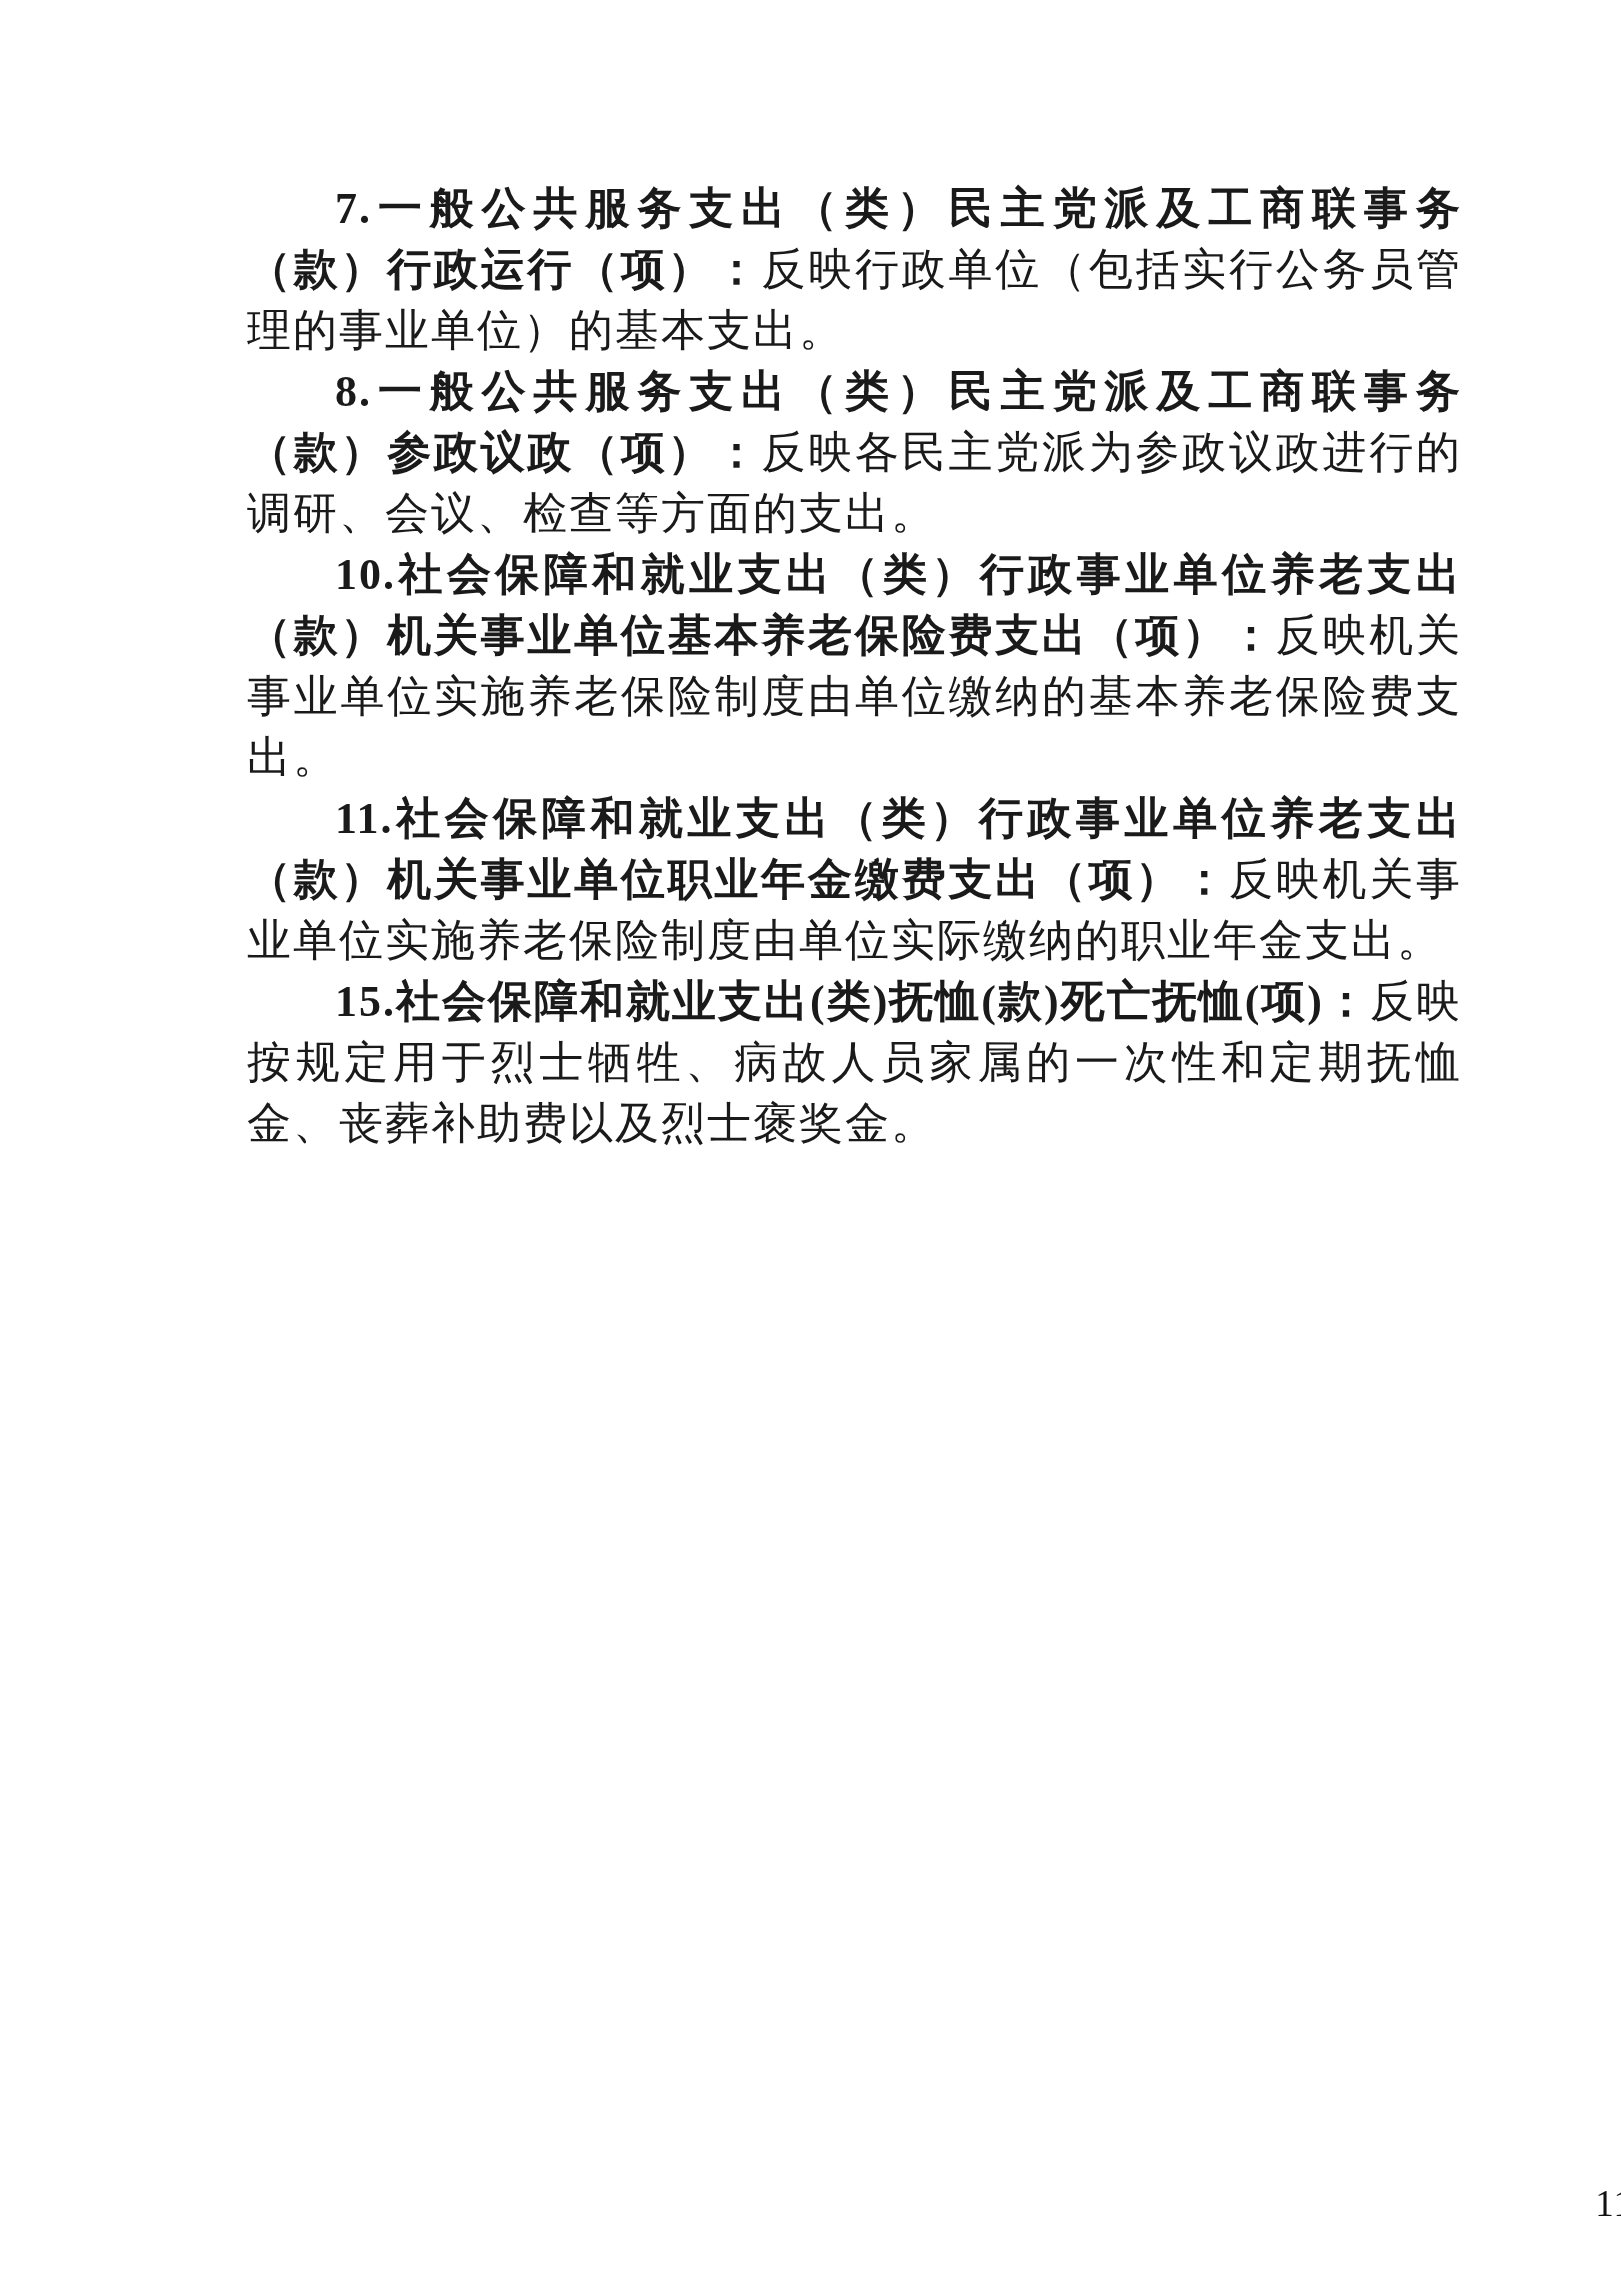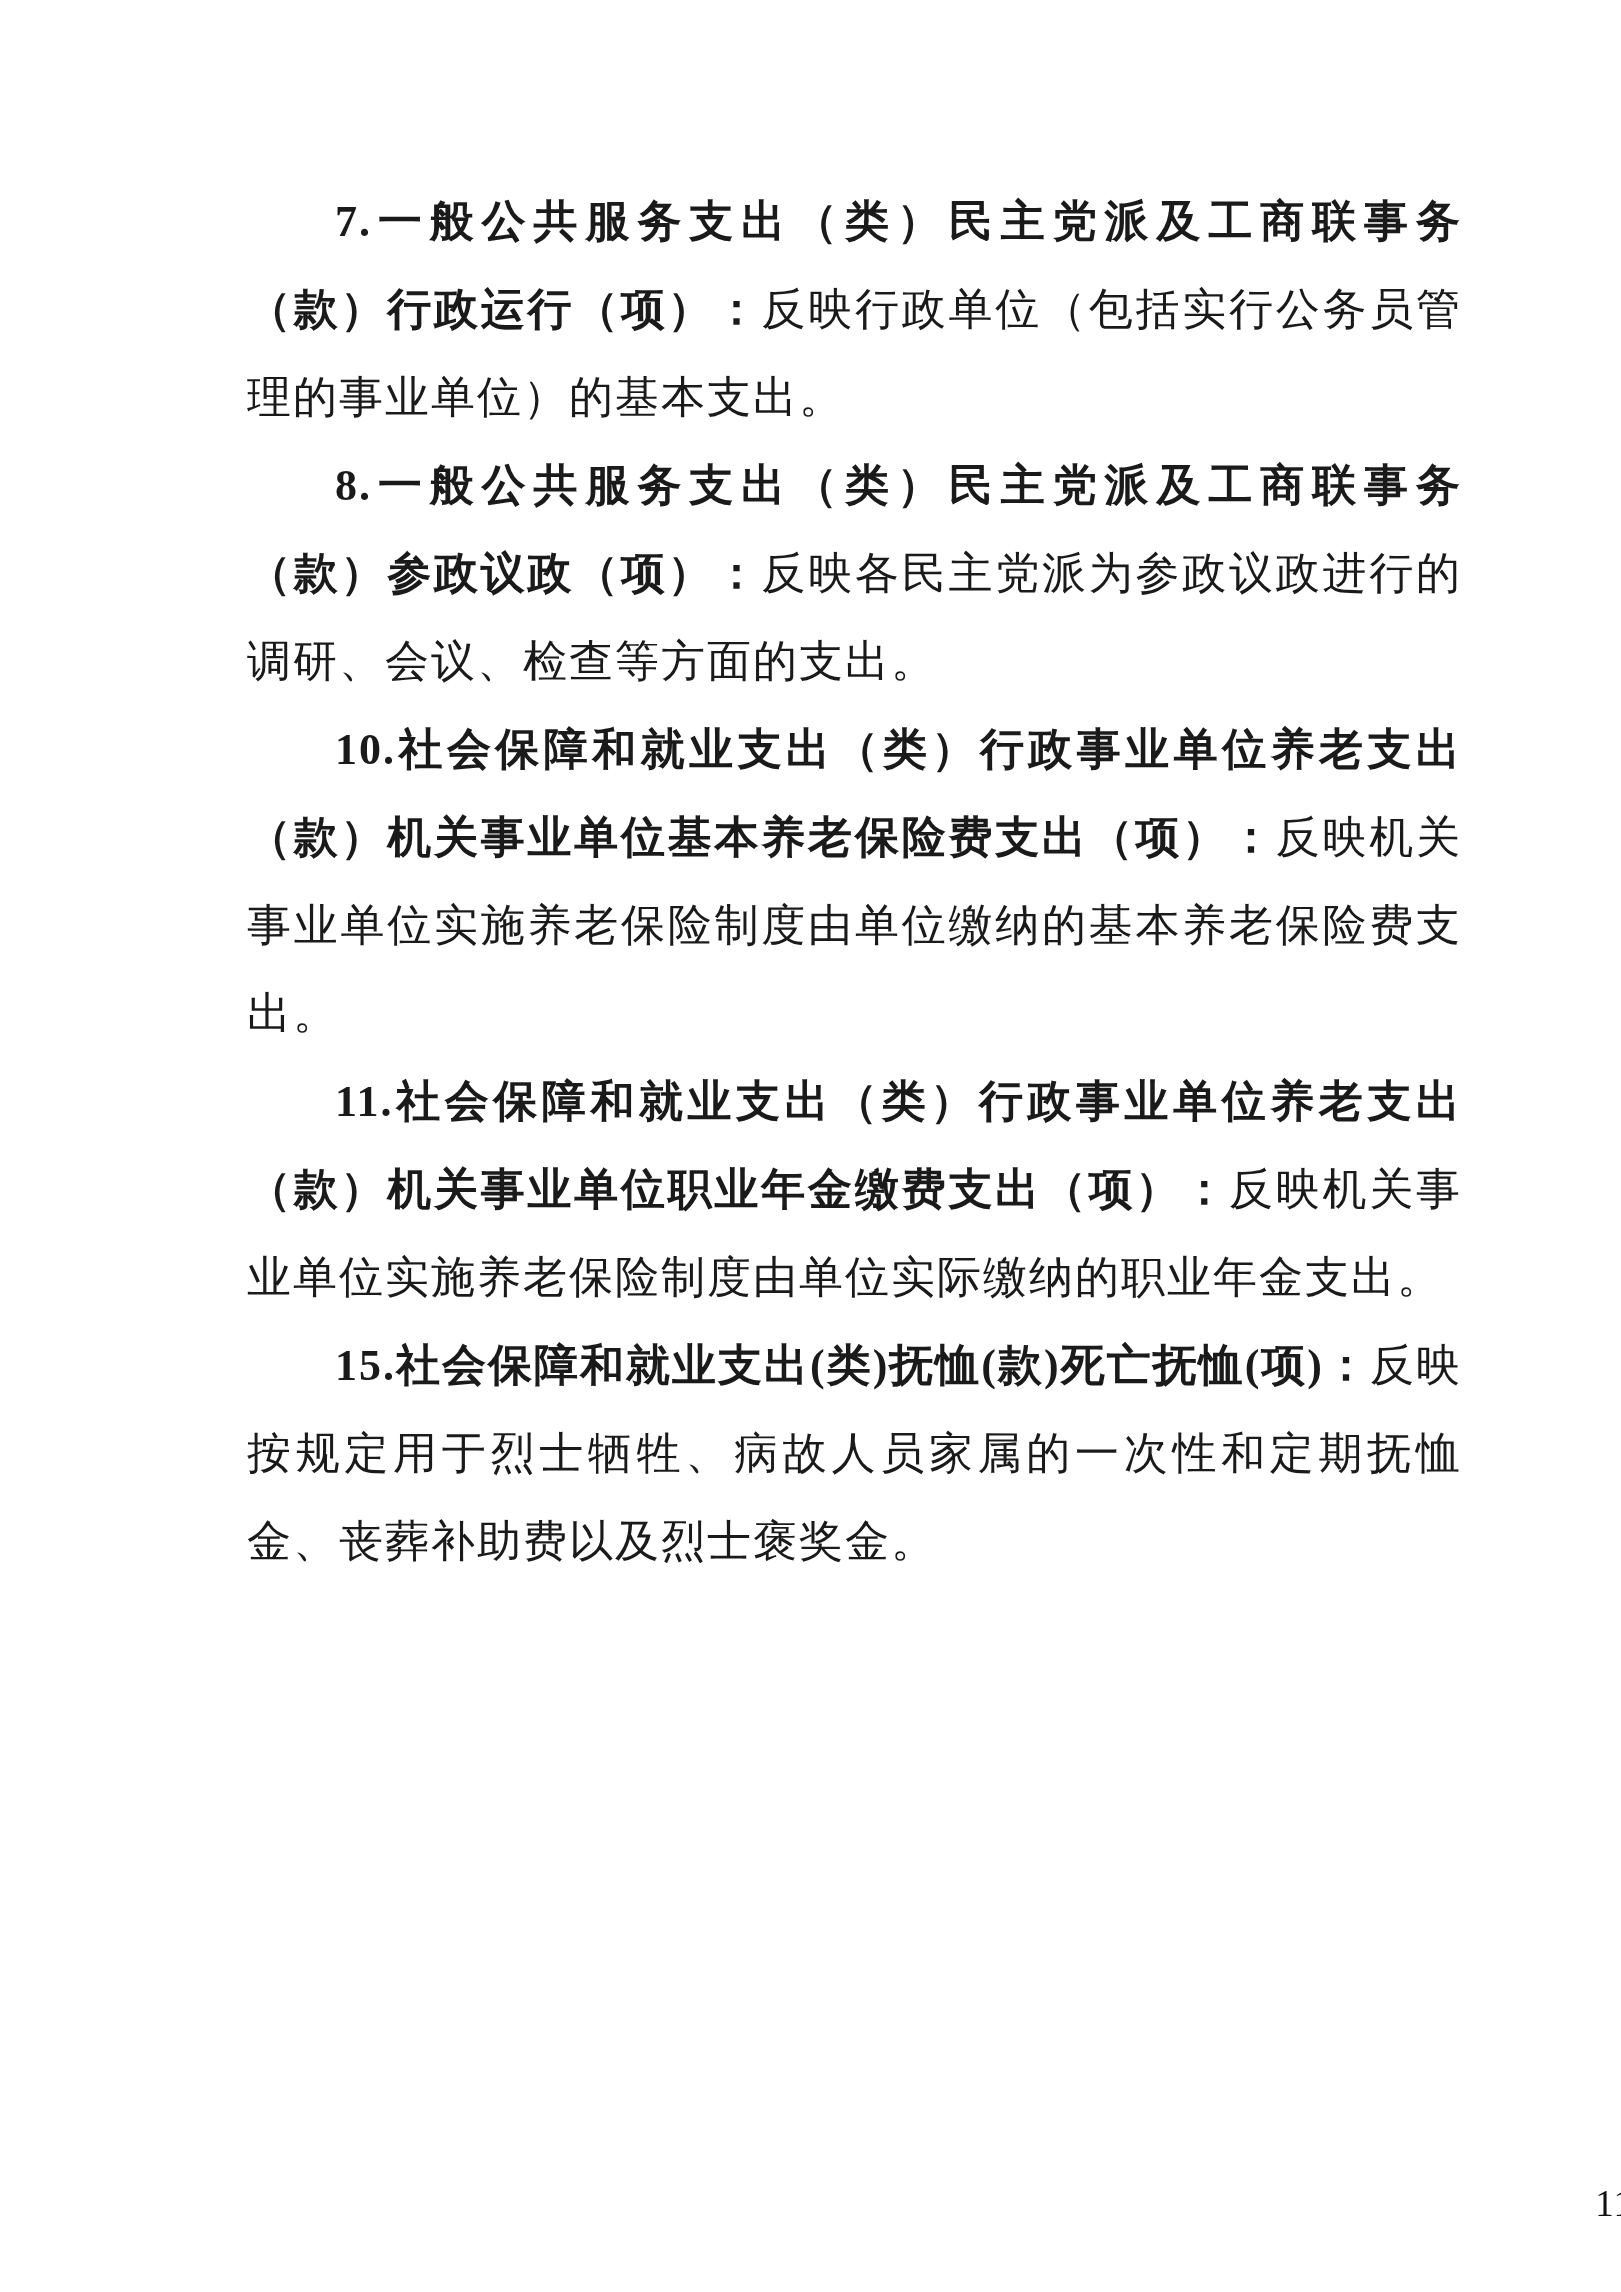--- a/index.html
+++ b/index.html
@@ -18,21 +18,21 @@
     position: absolute;
     inset: 0;
     background: #ffffff;
   }
   .content {
     position: absolute;
     left: 247px;
     top: 178px;
     width: 1215px;
     font-size: 44px;
-    line-height: 88px;
+    line-height: 61px;
     text-align: justify;
     text-justify: inter-character;
     letter-spacing: 2px;
   }
   .content p {
     margin: 0;
     padding: 0;
     text-indent: 2em;
   }
   .para-lead {

